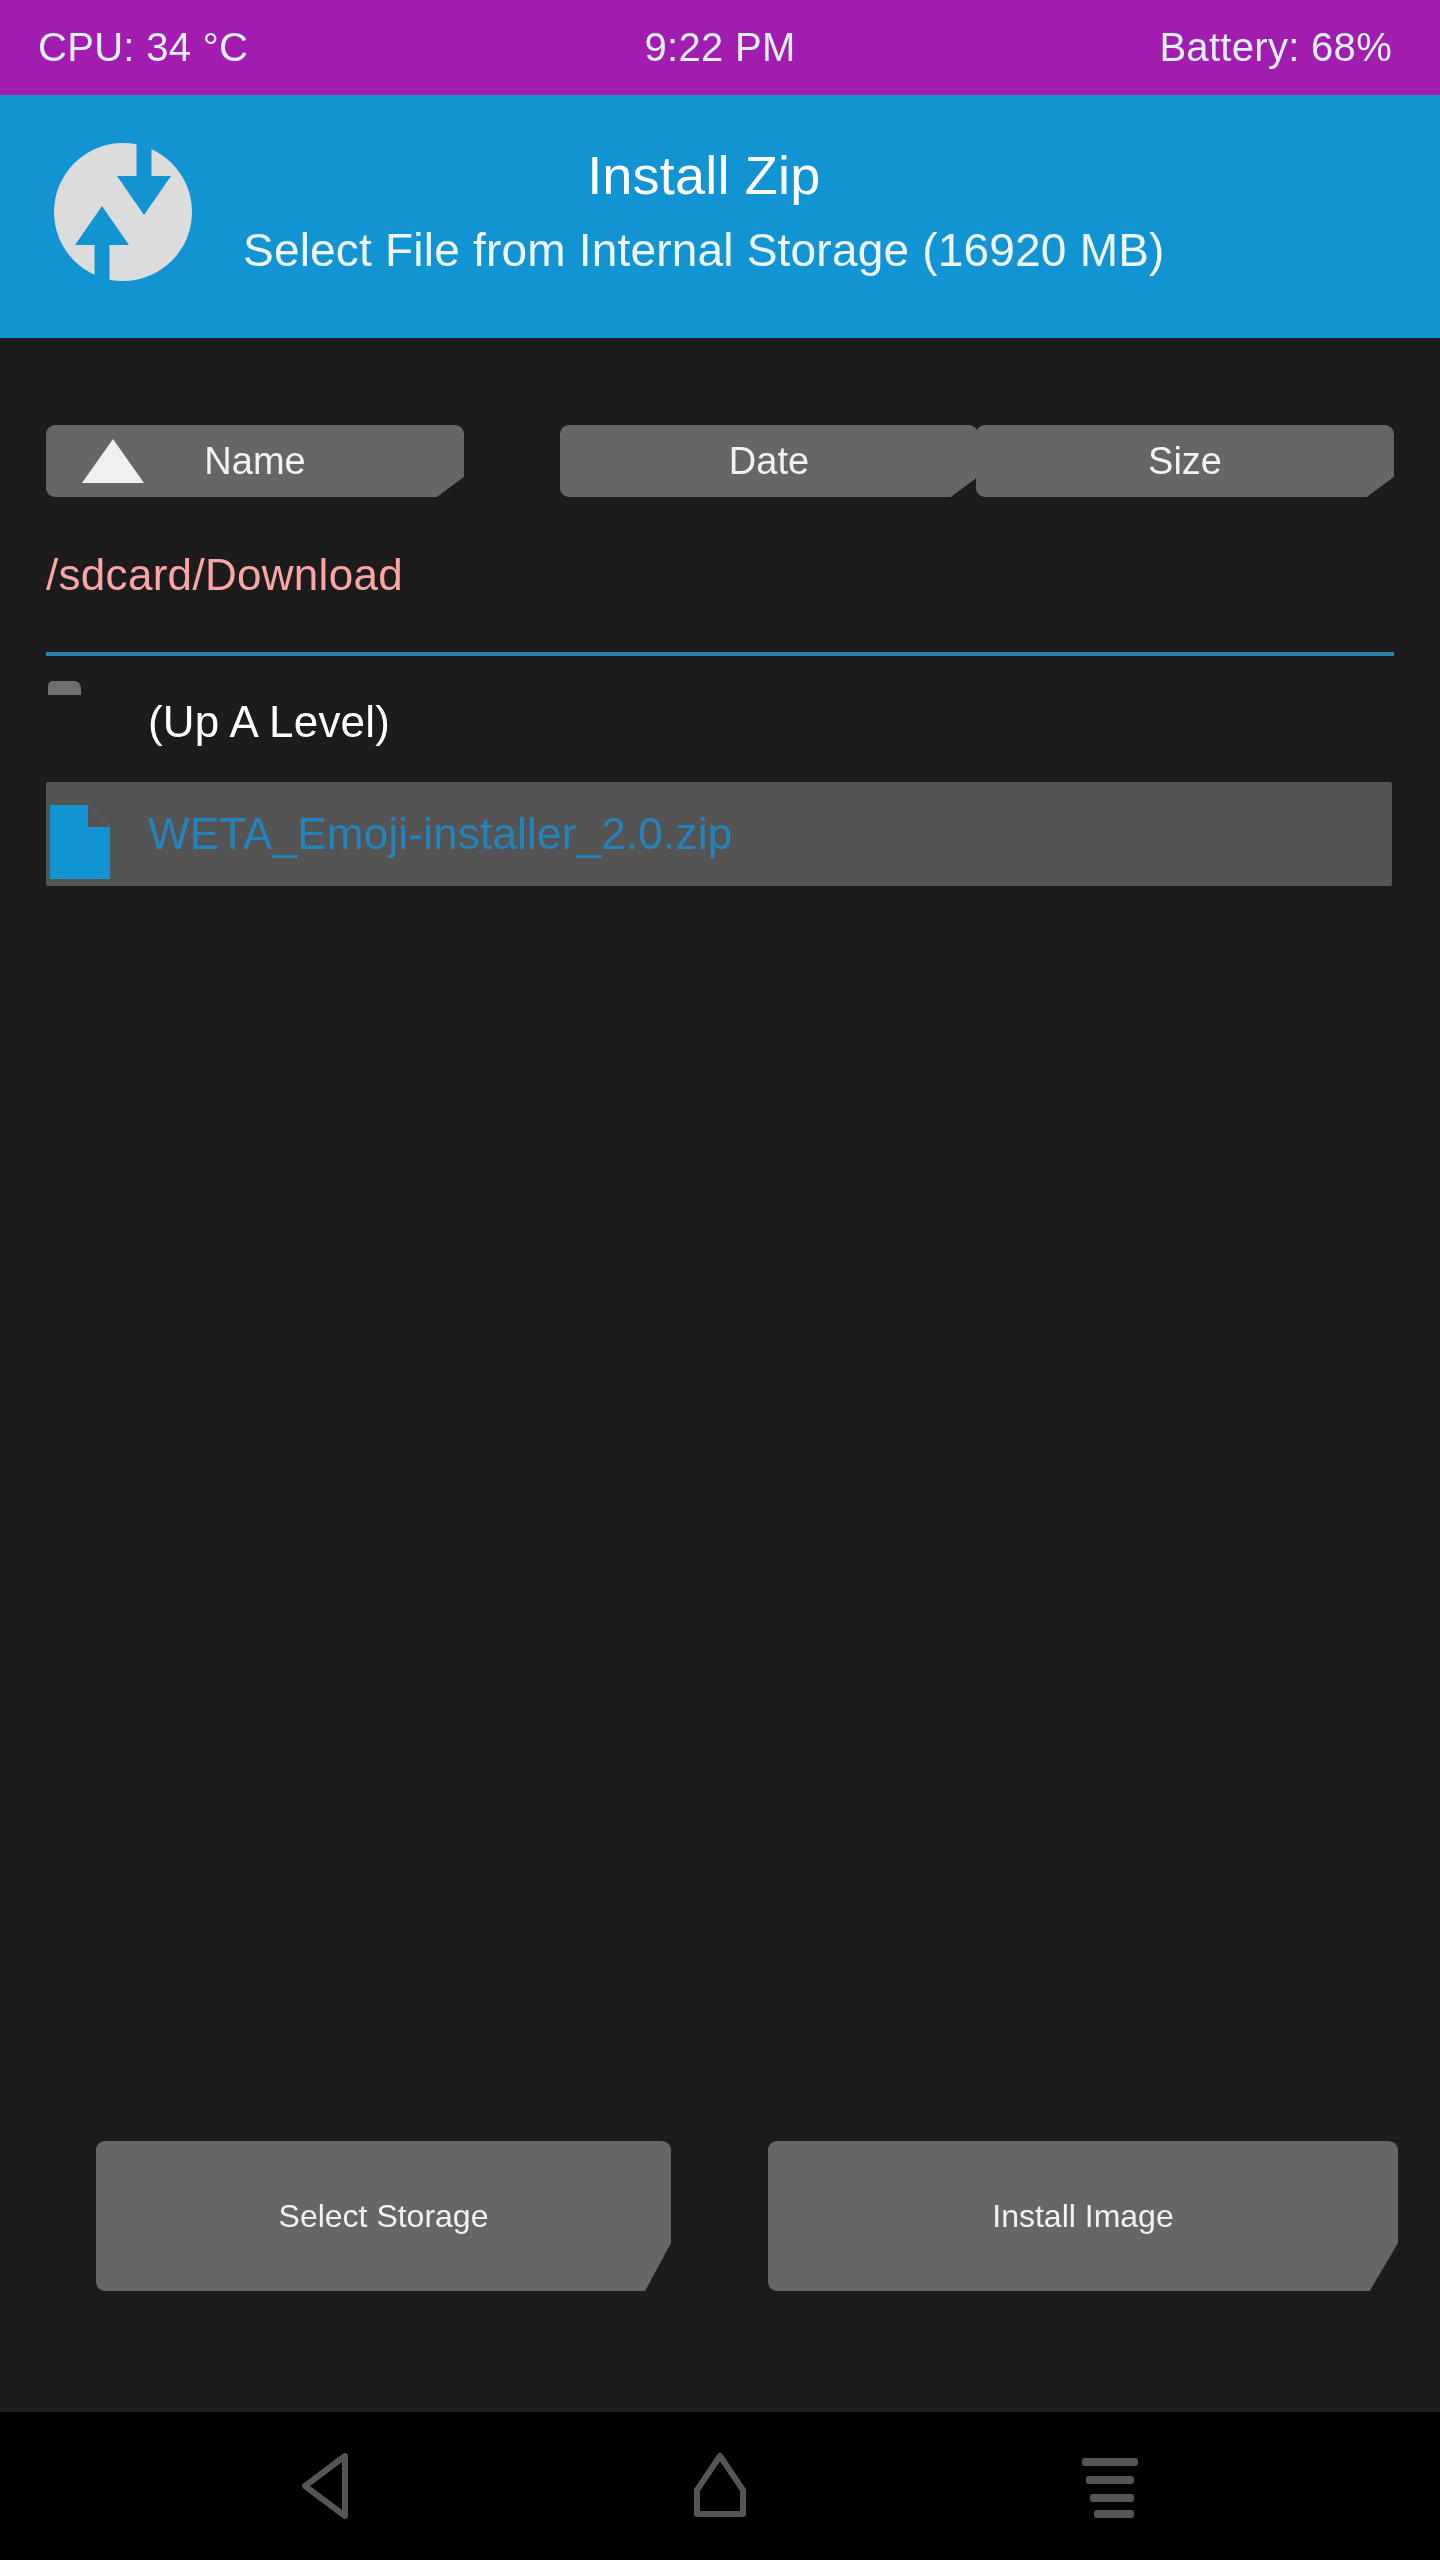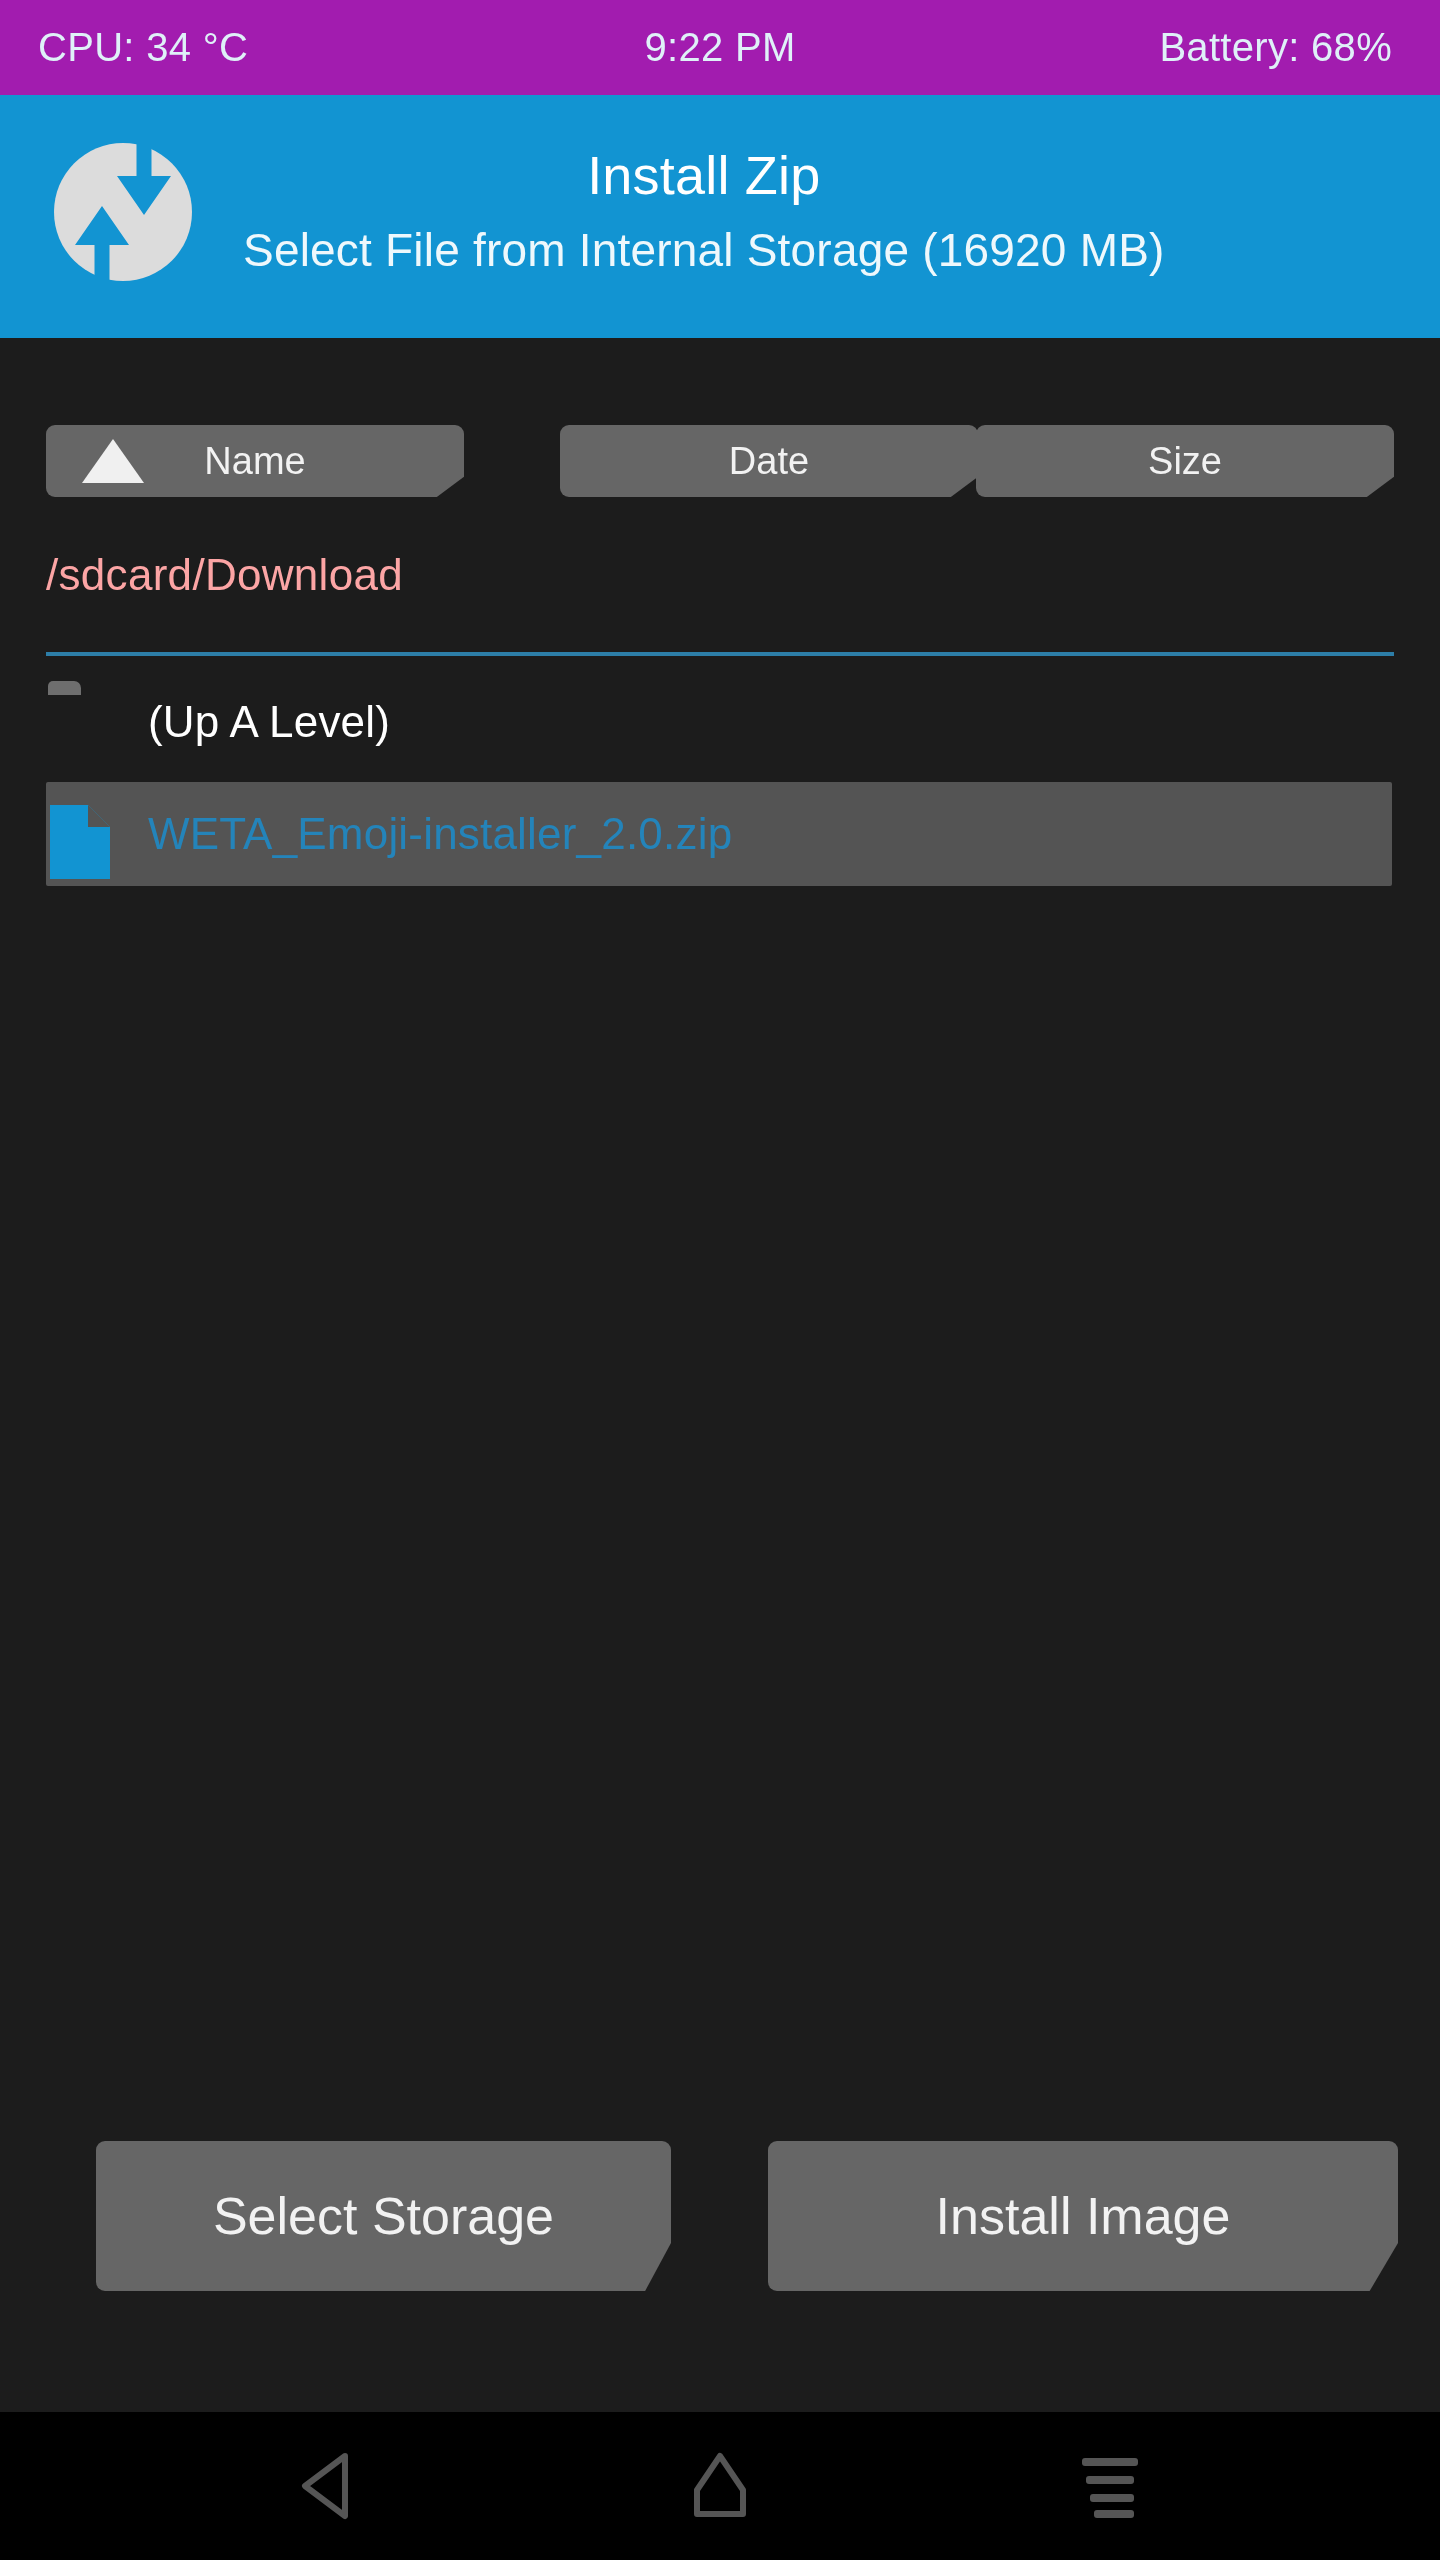--- a/index.html
+++ b/index.html
@@ -95,21 +95,21 @@
   .folder::before {
     content:""; position:absolute; left:0; top:-10px;
     width:33px; height:14px; background:#6e6e6e;
     border-radius:5px 7px 0 0;
   }
 
   
   .actionbtn {
     position:absolute; height:150px;
     background:#666666; border-radius:9px;
-    color:#f2f2f2; font-size:52px;
+    color:#f2f2f2; font-size:32px;
     display:flex; align-items:center; justify-content:center;
     -webkit-clip-path: polygon(0 0, 100% 0, 100% 68%, 95.5% 100%, 0 100%);
     clip-path: polygon(0 0, 100% 0, 100% 68%, 95.5% 100%, 0 100%);
   }
   #btn-select-storage { left:96px;  top:2141px; width:575px; }
   #btn-install-image  { left:768px; top:2141px; width:630px; }
 
   
   .navbar {
     position:absolute; left:0; top:2412px; width:1440px; height:148px;

